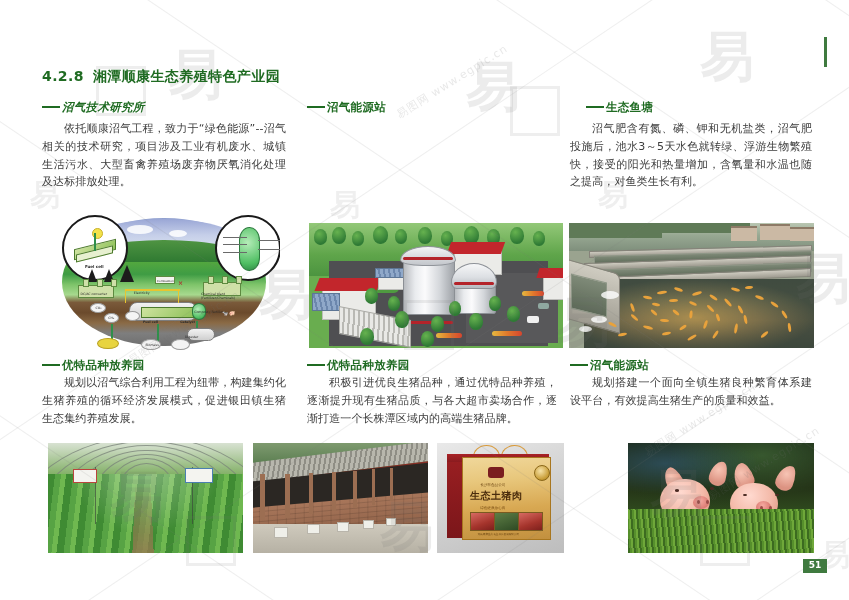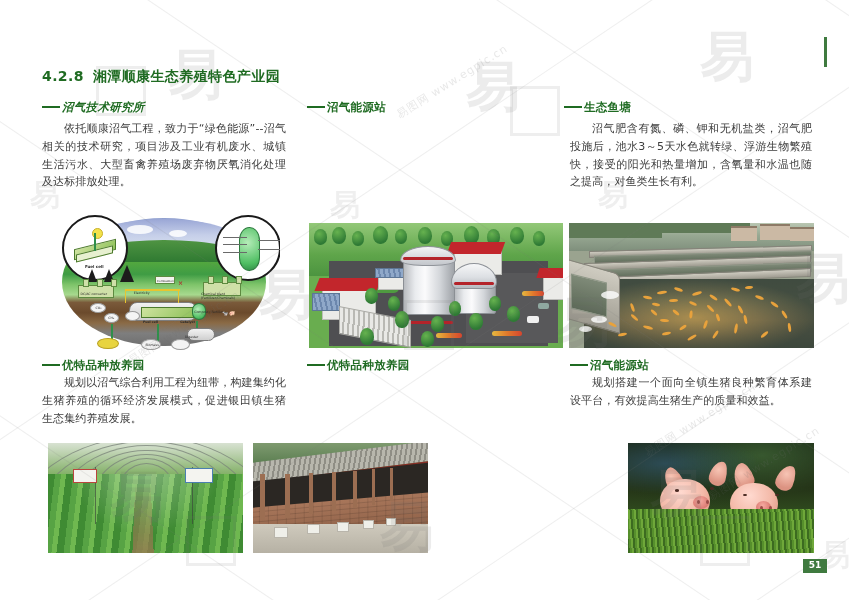--- a/index.html
+++ b/index.html
@@ -487,21 +487,21 @@
 
   <div class="col-head" style="left:42px; top:100px;font-style:italic;">
     <span class="dash"></span><span>沼气技术研究所</span>
   </div>
   <div class="col-body" style="left:42px; top:120px; width:244px;">依托顺康沼气工程，致力于“绿色能源”--沼气相关的技术研究，项目涉及工业有机废水、城镇生活污水、大型畜禽养殖场废弃物厌氧消化处理及达标排放处理。</div>
 
   <div class="col-head" style="left:307px; top:100px;">
     <span class="dash"></span><span>沼气能源站</span>
   </div>
 
-  <div class="col-head" style="left:564px; top:100px;">
+  <div class="col-head" style="left:586px; top:100px;">
     <span class="dash"></span><span>生态鱼塘</span>
   </div>
   <div class="col-body" style="left:570px; top:120px; width:242px;">沼气肥含有氮、磷、钾和无机盐类，沼气肥投施后，池水3～5天水色就转绿、浮游生物繁殖快，接受的阳光和热量增加，含氧量和水温也随之提高，对鱼类生长有利。</div>
 
   <div class="photo p1-bg" style="left:48px; top:212px; width:232px; height:140px;">
     <div class="inner">
       <div class="p1-ell"></div>
       <div class="p1-sky"></div>
       <div class="p1-cloud" style="left:34%; top:9%; width:26px; height:9px;"></div>
       <div class="p1-cloud" style="left:52%; top:13%; width:18px; height:7px;"></div>
@@ -706,20 +706,21 @@
   </div>
 
   <div class="col-head" style="left:42px; top:358px;">
     <span class="dash"></span><span>优特品种放养园</span>
   </div>
   <div class="col-body" style="left:42px; top:374px; width:244px;">规划以沼气综合利用工程为纽带，构建集约化生猪养殖的循环经济发展模式，促进银田镇生猪生态集约养殖发展。</div>
 
   <div class="col-head" style="left:307px; top:358px;">
     <span class="dash"></span><span>优特品种放养园</span>
   </div>
+  <div class="col-body" style="left:307px; top:374px; width:250px;">积极引进优良生猪品种，通过优特品种养殖，逐渐提升现有生猪品质，与各大超市卖场合作，逐渐打造一个长株潭区域内的高端生猪品牌。</div>
 
   <div class="col-head" style="left:570px; top:358px;">
     <span class="dash"></span><span>沼气能源站</span>
   </div>
   <div class="col-body" style="left:570px; top:374px; width:242px;">规划搭建一个面向全镇生猪良种繁育体系建设平台，有效提高生猪生产的质量和效益。</div>
 
   <div class="photo" style="left:48px; top:443px; width:195px; height:110px;">
     <div class="inner">
       <div class="p4-bg"></div>
       <div class="p4-arch" style="left:-18%; top:-6%; width:136%; height:88%;"></div>
@@ -754,20 +755,39 @@
       <div class="p5-col" style="left:78%; top:23%; width:3px; height:30%;"></div>
       <div class="p5-ground"></div>
       <div class="p5-vent" style="left:12%; top:76%; width:12px; height:9px;"></div>
       <div class="p5-vent" style="left:31%; top:74%; width:11px; height:8px;"></div>
       <div class="p5-vent" style="left:48%; top:72%; width:10px; height:8px;"></div>
       <div class="p5-vent" style="left:63%; top:70%; width:9px; height:7px;"></div>
       <div class="p5-vent" style="left:76%; top:68%; width:8px; height:6px;"></div>
     </div>
   </div>
 
+  <div class="photo" style="left:437px; top:443px; width:127px; height:110px;">
+    <div class="inner">
+      <div class="p6-bg"></div>
+      <div class="p6-handle" style="left:28%; top:2%; width:20%; height:10%;"></div>
+      <div class="p6-handle" style="left:50%; top:2%; width:20%; height:10%;"></div>
+      <div class="p6-side" style="left:8%; top:10%; width:13%; height:76%;"></div>
+      <div class="p6-top" style="left:8%; top:10%; width:80%; height:7%;"></div>
+      <div class="p6-box" style="left:20%; top:13%; width:68%; height:73%;"></div>
+      <div class="p6-logo" style="left:40%; top:22%; width:16px; height:11px;"></div>
+      <div class="p6-sub" style="left:34%; top:36%; font-size:3.6px;">长沙市食品公司</div>
+      <div class="p6-title" style="left:26%; top:42%; font-size:10px; letter-spacing:0.5px;">生态土猪肉</div>
+      <div class="p6-sub" style="left:34%; top:57%; font-size:3.6px; color:#7a4f14;">绿色健康放心肉</div>
+      <div class="p6-photo p6-meat" style="left:26%; top:63%; width:18%; height:15%;"></div>
+      <div class="p6-photo p6-pigs" style="left:45%; top:63%; width:18%; height:15%;"></div>
+      <div class="p6-photo p6-meat" style="left:64%; top:63%; width:18%; height:15%;"></div>
+      <div class="p6-sub" style="left:32%; top:81%; font-size:2.6px; color:#6b4512;">湖南顺康生态农业科技发展有限公司</div>
+      <div class="p6-seal" style="left:76%; top:20%; width:14px; height:14px;"></div>
+    </div>
+  </div>
 
   <div class="photo" style="left:628px; top:443px; width:186px; height:110px;">
     <div class="inner">
       <div class="p7-bg"></div>
       <div class="p7-blur"></div>
 
       <div class="p7-ear" style="left:20%; top:22%; width:17px; height:25px; transform:rotate(-28deg);"></div>
       <div class="p7-ear" style="left:44%; top:16%; width:17px; height:25px; transform:rotate(16deg);"></div>
       <div class="p7-pig" style="left:17%; top:33%; width:50px; height:42px;"></div>
       <div class="p7-snout" style="left:35%; top:48%; width:16px; height:13px;"></div>

